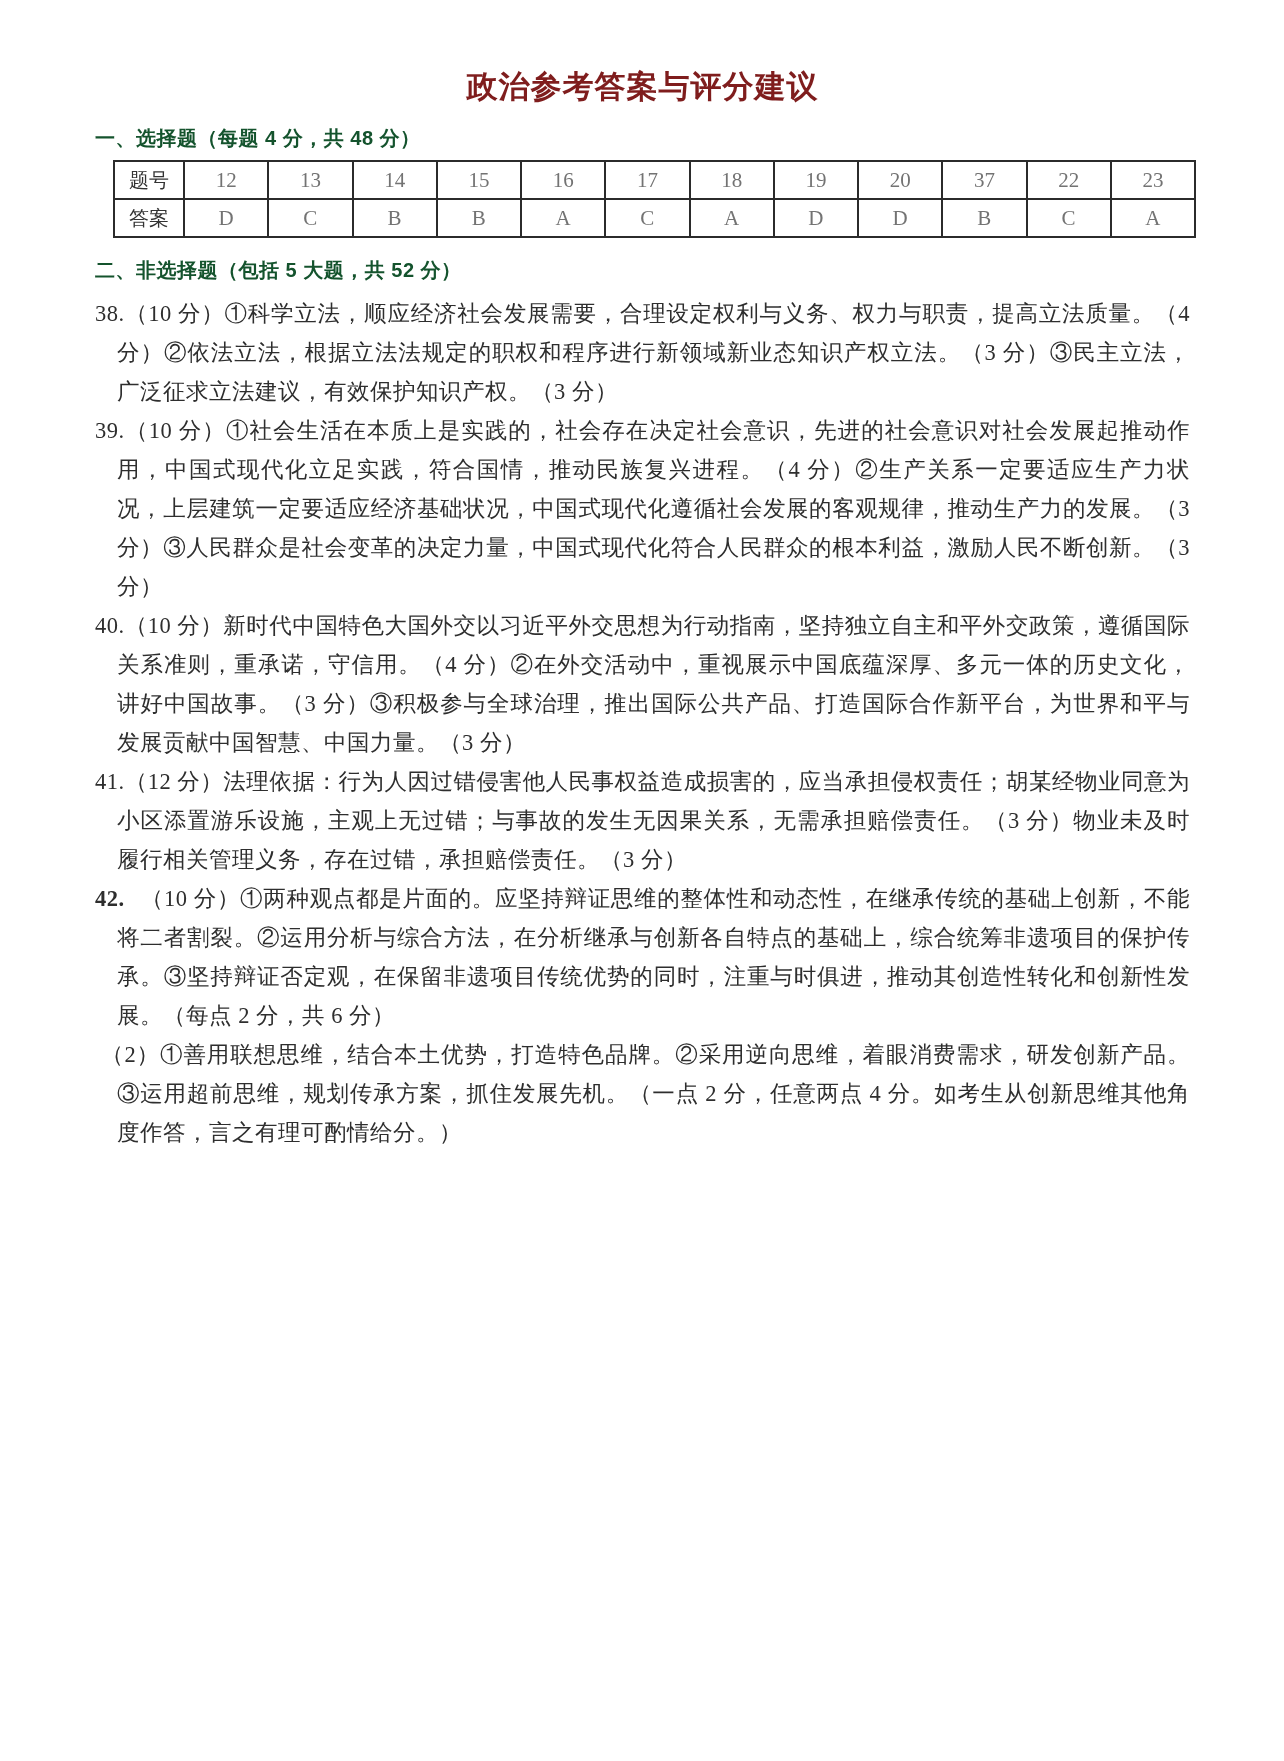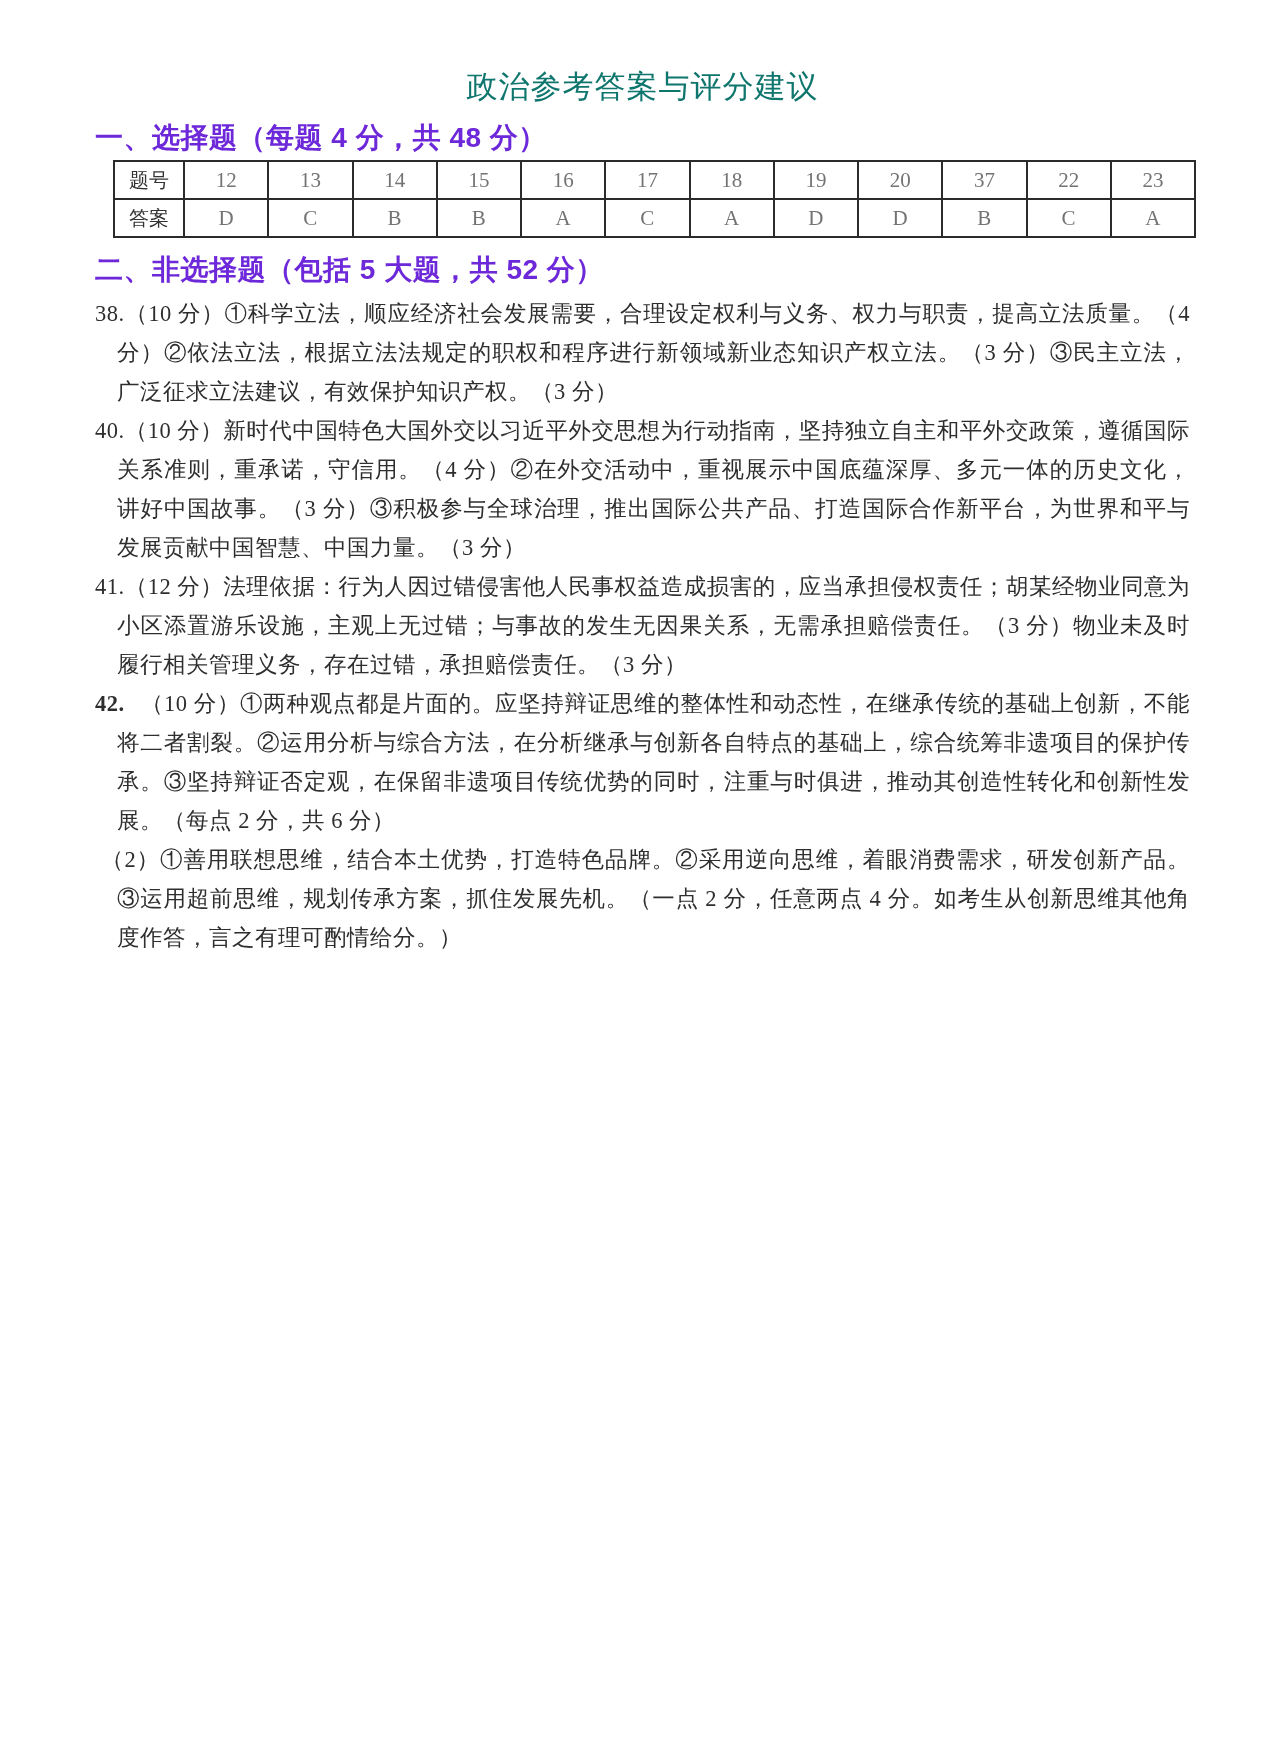--- a/index.html
+++ b/index.html
@@ -22,33 +22,33 @@
     font-weight:700;
     font-size:33px;
     line-height:40px;
     color:#141414;
     letter-spacing:1px;
   }
   .subtitle {
     margin:6px 0 0 0;
     text-align:center;
     font-family:"Liberation Sans", sans-serif;
-    font-weight:400;
+    font-weight:700;
     font-size:31px;
     line-height:38px;
-    color:#0f766e;
+    color:#7f1d1d;
     letter-spacing:1px;
   }
   .sec-heading {
     margin:17px 0 0 0;
     font-family:"Liberation Sans", sans-serif;
     font-weight:700;
-    font-size:28px;
+    font-size:20px;
     line-height:30px;
-    color:#6d28d9;
+    color:#14532d;
     letter-spacing:0.5px;
   }
   .ans-table {
     border-collapse:collapse;
     table-layout:fixed;
     width:1083px;
     margin:7px 0 16px 18px;
   }
   .ans-table td {
     border:2px solid #2b2b2b;
@@ -113,18 +113,19 @@
           <td>C</td>
           <td>A</td>
         </tr>
     </tbody>
   </table>
 
   <h3 class="sec-heading">二、非选择题（包括 5 大题，共 52 分）</h3>
 
   <div class="paras">
       <div class="para hang"><span class="plabel">38.</span><span>（10 分）①科学立法，顺应经济社会发展需要，合理设定权利与义务、权力与职责，提高立法质量。（4 分）②依法立法，根据立法法规定的职权和程序进行新领域新业态知识产权立法。（3 分）③民主立法，广泛征求立法建议，有效保护知识产权。（3 分）</span></div>
+      <div class="para hang"><span class="plabel">39.</span><span>（10 分）①社会生活在本质上是实践的，社会存在决定社会意识，先进的社会意识对社会发展起推动作用，中国式现代化立足实践，符合国情，推动民族复兴进程。（4 分）②生产关系一定要适应生产力状况，上层建筑一定要适应经济基础状况，中国式现代化遵循社会发展的客观规律，推动生产力的发展。（3 分）③人民群众是社会变革的决定力量，中国式现代化符合人民群众的根本利益，激励人民不断创新。（3 分）</span></div>
       <div class="para hang"><span class="plabel">40.</span><span>（10 分）新时代中国特色大国外交以习近平外交思想为行动指南，坚持独立自主和平外交政策，遵循国际关系准则，重承诺，守信用。（4 分）②在外交活动中，重视展示中国底蕴深厚、多元一体的历史文化，讲好中国故事。（3 分）③积极参与全球治理，推出国际公共产品、打造国际合作新平台，为世界和平与发展贡献中国智慧、中国力量。（3 分）</span></div>
       <div class="para hang"><span class="plabel">41.</span><span>（12 分）法理依据：行为人因过错侵害他人民事权益造成损害的，应当承担侵权责任；胡某经物业同意为小区添置游乐设施，主观上无过错；与事故的发生无因果关系，无需承担赔偿责任。（3 分）物业未及时履行相关管理义务，存在过错，承担赔偿责任。（3 分）</span></div>
       <div class="para hang label-gap"><span class="plabel">42.</span><span>（10 分）①两种观点都是片面的。应坚持辩证思维的整体性和动态性，在继承传统的基础上创新，不能将二者割裂。②运用分析与综合方法，在分析继承与创新各自特点的基础上，综合统筹非遗项目的保护传承。③坚持辩证否定观，在保留非遗项目传统优势的同时，注重与时俱进，推动其创造性转化和创新性发展。（每点 2 分，共 6 分）</span></div>
       <div class="para sub"><span class="plabel">（2）</span><span>①善用联想思维，结合本土优势，打造特色品牌。②采用逆向思维，着眼消费需求，研发创新产品。③运用超前思维，规划传承方案，抓住发展先机。（一点 2 分，任意两点 4 分。如考生从创新思维其他角度作答，言之有理可酌情给分。）</span></div>
     </div>
 </div>
 
 </body></html>

